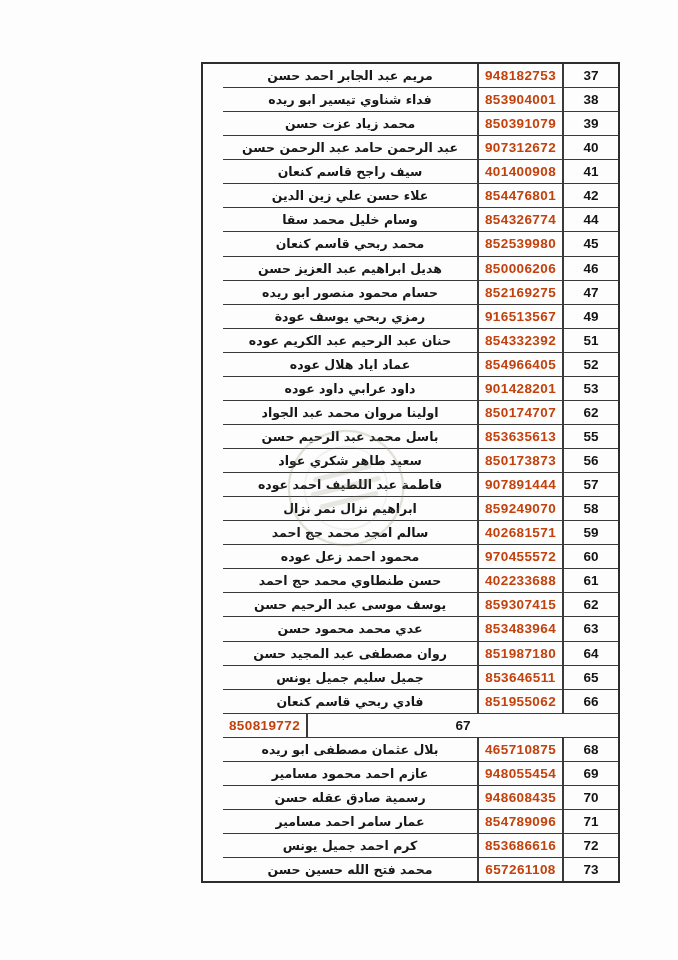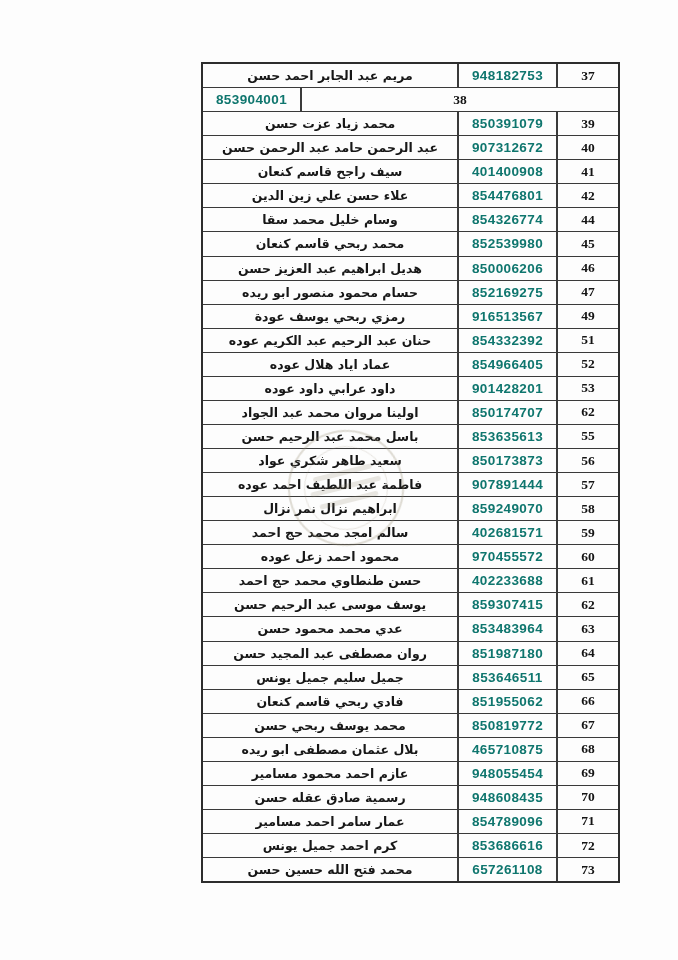--- a/index.html
+++ b/index.html
@@ -20,20 +20,21 @@
     position: absolute;
     left: 201px;
     top: 62px;
     width: 419px;
     height: 821px;
     box-sizing: border-box;
     border: 2px solid #2d2d2d;
     display: flex;
     flex-direction: column;
     background: #fdfdfd;
+    padding-left: 20px;
   }
   .row {
     flex: 1;
     display: flex;
     border-top: 1px solid #3a3a3a;
     min-height: 0;
   }
   .row:first-child { border-top: none; }
   .cell {
     display: flex;
@@ -45,31 +46,31 @@
     overflow: hidden;
   }
   .cell.name {
     width: 256px;
     font-family: "DejaVu Sans", sans-serif;
     font-size: 12.5px;
     font-weight: 700;
     border-right: 2px solid #3a3a3a;
   }
   .cell.id {
-    width: 99px;
+    width: 85px;
     font-family: "Liberation Sans", sans-serif;
     font-size: 13.5px;
     font-weight: 700;
     letter-spacing: 0.4px;
     border-right: 2px solid #3a3a3a;
-    color: #0f766e;
+    color: #c2410c;
   }
   .cell.num {
     flex: 1;
-    font-family: Liberation Serif, serif;
+    font-family: Liberation Sans, sans-serif;
     font-size: 13.5px;
     font-weight: 700;
     color: #141414;
   }
   
   .stamp {
     position: absolute;
     left: 288px;
     top: 430px;
     width: 112px;
@@ -106,20 +107,21 @@
 
 <div class="page">
 
   <div class="roster">
       <div class="row">
         <div class="cell name" dir="rtl">مريم عبد الجابر احمد حسن</div>
         <div class="cell id">948182753</div>
         <div class="cell num">37</div>
       </div>
       <div class="row">
+        <div class="cell name" dir="rtl">فداء شناوي تيسير ابو ريده</div>
         <div class="cell id">853904001</div>
         <div class="cell num">38</div>
       </div>
       <div class="row">
         <div class="cell name" dir="rtl">محمد زياد عزت حسن</div>
         <div class="cell id">850391079</div>
         <div class="cell num">39</div>
       </div>
       <div class="row">
         <div class="cell name" dir="rtl">عبد الرحمن حامد عبد الرحمن حسن</div>
@@ -235,21 +237,20 @@
         <div class="cell name" dir="rtl">جميل سليم جميل يونس</div>
         <div class="cell id">853646511</div>
         <div class="cell num">65</div>
       </div>
       <div class="row">
         <div class="cell name" dir="rtl">فادي ربحي قاسم كنعان</div>
         <div class="cell id">851955062</div>
         <div class="cell num">66</div>
       </div>
       <div class="row">
-        <div class="cell name" dir="rtl">محمد يوسف ربحي حسن</div>
         <div class="cell id">850819772</div>
         <div class="cell num">67</div>
       </div>
       <div class="row">
         <div class="cell name" dir="rtl">بلال عثمان مصطفى ابو ريده</div>
         <div class="cell id">465710875</div>
         <div class="cell num">68</div>
       </div>
       <div class="row">
         <div class="cell name" dir="rtl">عازم احمد محمود مسامير</div>

